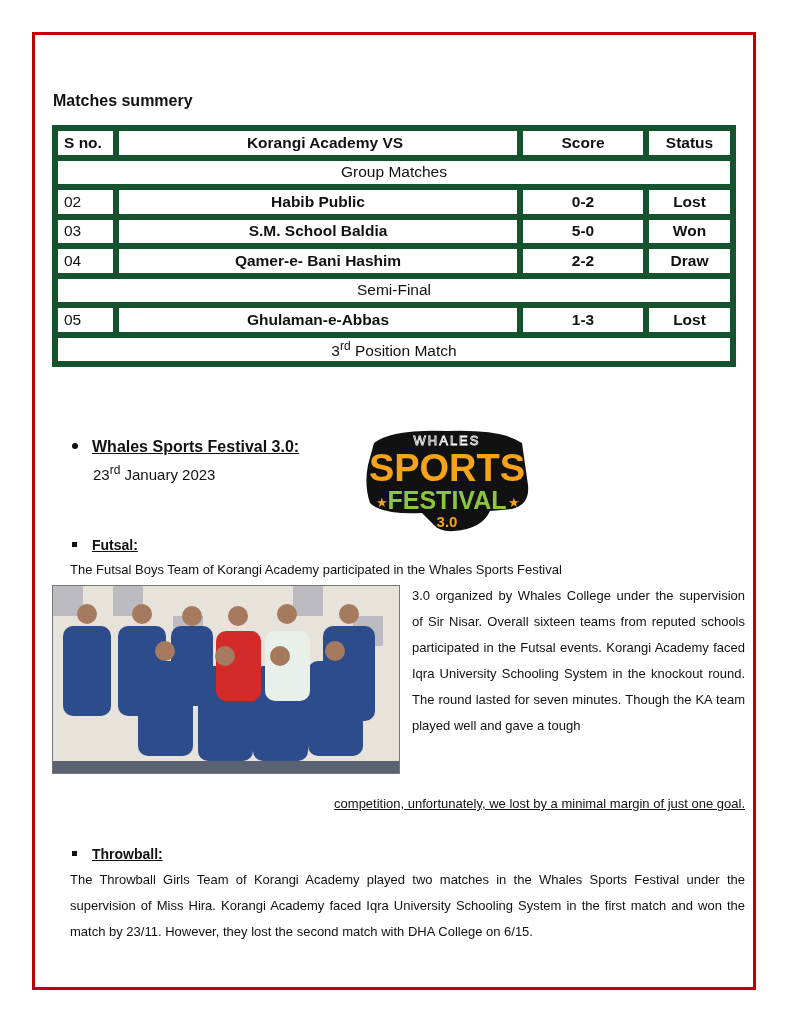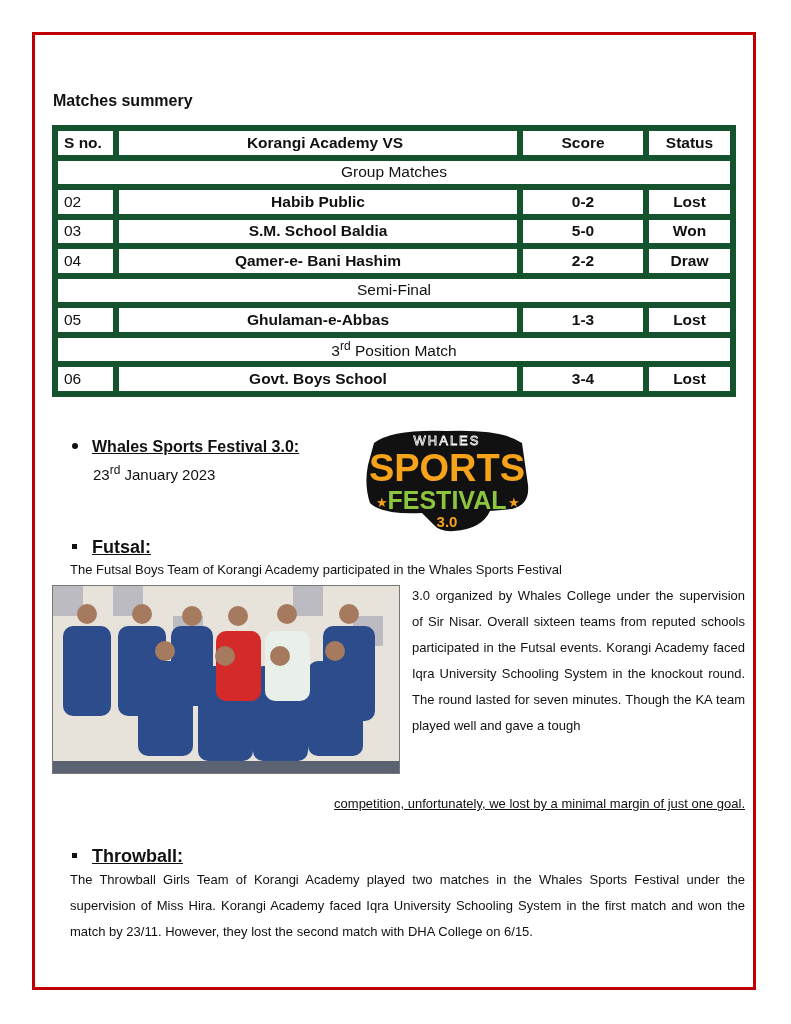--- a/index.html
+++ b/index.html
@@ -18,21 +18,21 @@
   td.sno { text-align:left; font-weight:normal; }
   td.bold { font-weight:bold; text-align:center; }
   td.section { font-weight:normal; text-align:center; }
   sup { font-size:12px;margin-top:40px; }
   .bullet-title { position:absolute; left:72px; top:438px; font-size:16px; font-weight:bold; }
   .bullet-title .dot { display:inline-block; width:6px; height:6px; border-radius:50%; background:#111;
                        margin-right:14px; vertical-align:middle; position:relative; top:-2px; }
   .bullet-title u { text-decoration:underline; }
   .date { position:absolute; left:93px; top:463px; font-size:15px; }
   .logo { position:absolute; left:362px; top:425px; width:170px; height:108px; }
-  .sub-title { position:absolute; left:72px; font-size:18px; font-weight:bold; }
+  .sub-title { position:absolute; left:72px; font-size:14px; font-weight:bold; }
   .sub-title .sq { display:inline-block; width:5px; height:5px; background:#111; margin-right:15px;
                    vertical-align:middle; position:relative; top:-2px; }
   .sub-title u { text-decoration:underline; }
   .para { position:absolute; font-size:13px; line-height:26px; text-align:justify; }
   .photo { position:absolute; left:52px; top:585px; width:348px; height:189px;
            border:1px solid #777; box-sizing:border-box; overflow:hidden;
            background:linear-gradient(180deg,#e9e4dc 0%,#d9d2c9 55%,#9aa3b0 85%,#6e7785 100%); }
 </style>
 </head>
 <body>
@@ -76,26 +76,20 @@
       <td colspan="4" class="section">Semi-Final</td>
     </tr>
     <tr>
       <td class="sno">05</td>
       <td class="bold">Ghulaman-e-Abbas</td>
       <td class="bold">1-3</td>
       <td class="bold">Lost</td>
     </tr>
     <tr>
       <td colspan="4" class="section"><span>3</span><sup>rd</sup><span> Position Match</span></td>
-    </tr>
-    <tr>
-      <td class="sno">06</td>
-      <td class="bold">Govt. Boys School</td>
-      <td class="bold">3-4</td>
-      <td class="bold">Lost</td>
     </tr>
   </tbody>
 </table>
 
 <div class="bullet-title">
   <span class="dot"></span><u>Whales Sports Festival 3.0:</u>
 </div>
 <div class="date"><span>23</span><sup>rd</sup><span> January 2023</span></div>
 
 <svg class="logo" viewBox="0 0 170 108">

